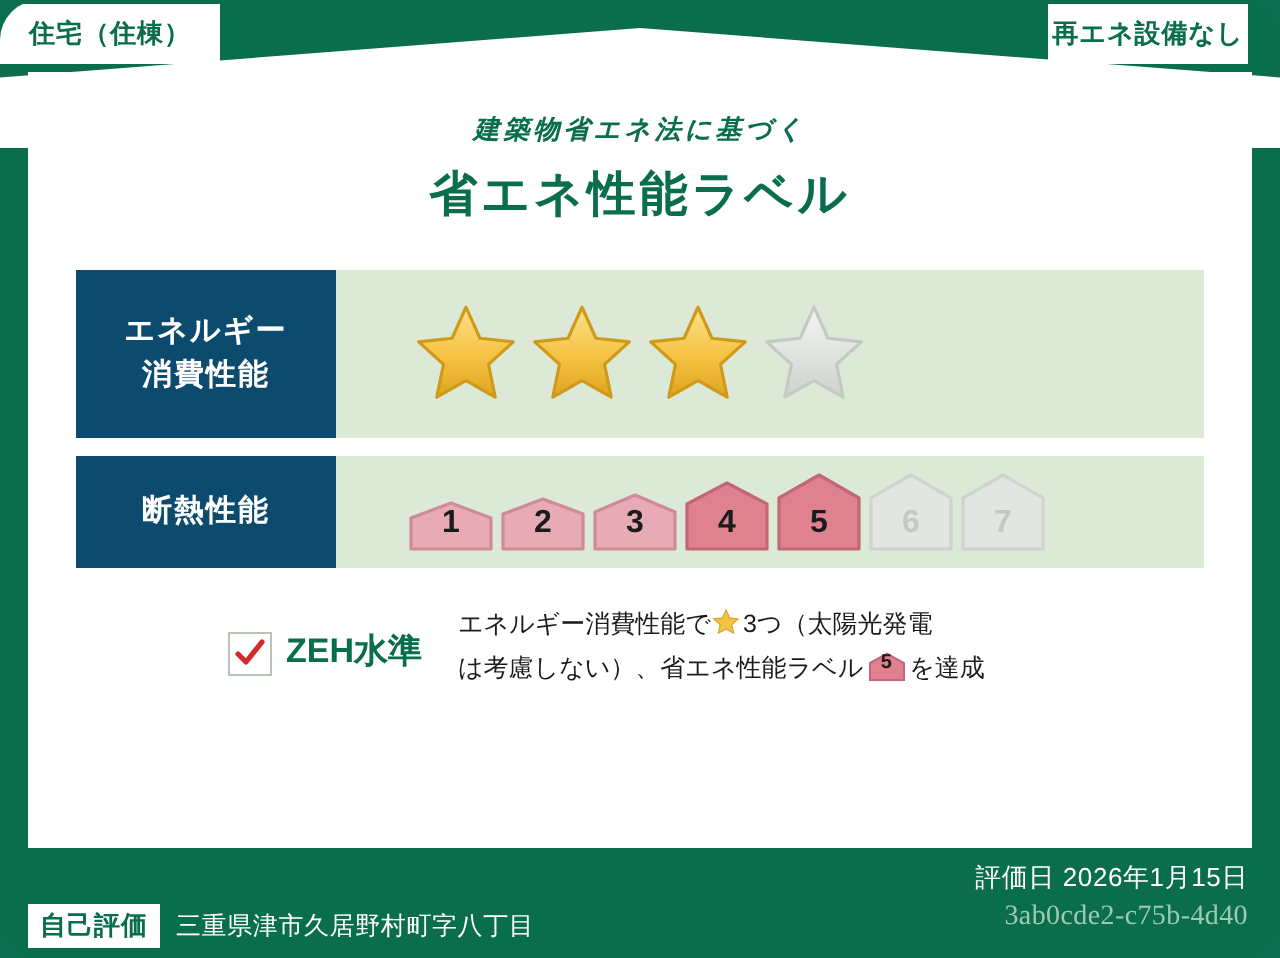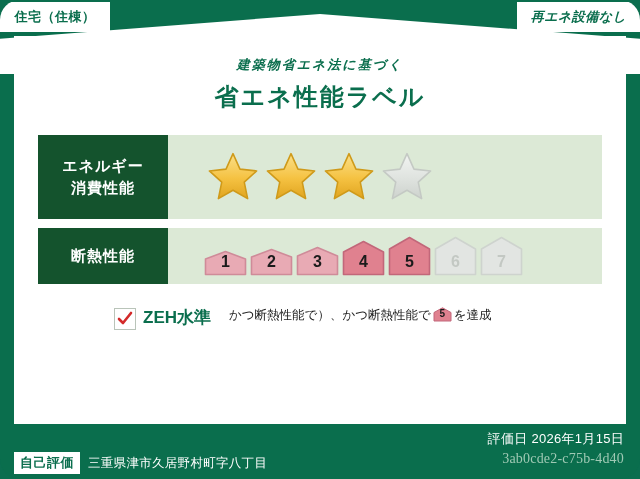--- a/index.html
+++ b/index.html
@@ -29,21 +29,21 @@
     background:#ffffff;
     color:#0a6e4d;
     font-weight:bold;
     font-size:13px;
     letter-spacing:.5px;
     display:flex;align-items:center;justify-content:center;
     height:30px;
     z-index:6;
   }
   .tag-left{left:0;width:110px;}
-  .tag-right{right:0;width:123px;font-style:italic;}
+  .tag-right{right:16px;width:100px;}
 
   
   .card{
     position:absolute;left:14px;top:36px;width:612px;height:388px;
     background:#ffffff;
     z-index:4;
   }
 
   .titles{margin-top:20px;text-align:center;}
   .title-sub{
@@ -56,21 +56,21 @@
 
   
   .rows{margin:22px 24px 0 24px;}
   .row{
     display:flex;align-items:stretch;
     background:#dce9d6;
     margin-bottom:9px;
   }
   .row-label{
     width:130px;flex:none;
-    background:#14532d;
+    background:#0c4a6e;
     color:#ffffff;
     font-weight:bold;font-size:15px;
     display:flex;flex-direction:column;align-items:center;justify-content:center;
     line-height:1.45;
     letter-spacing:1px;
   }
   .row-body{flex:1;display:flex;align-items:center;}
 
   
   .row-energy{height:84px;}
@@ -283,21 +283,26 @@
 
     <div class="zeh">
       <div class="zeh-check">
         <svg width="16" height="16" viewBox="0 0 16 16">
           <path d="M2 8 L6 12 L14 2" stroke="#d32a2a" stroke-width="2.6" fill="none" stroke-linecap="round" stroke-linejoin="round"></path>
         </svg>
       </div>
       <div class="zeh-name">ZEH水準</div>
       <div class="zeh-desc">
         <div>
-          <span>かつ断熱性能で）、かつ断熱性能で</span><span class="inline-house"><svg width="19" height="15" viewBox="0 0 19 15">
+          <span>エネルギー消費性能で</span><svg class="inline-star" viewBox="0 0 24 24">
+              <path d="M12 1.6 L15.1 8.5 L22.5 9.3 L17 14.3 L18.5 21.6 L12 17.9 L5.5 21.6 L7 14.3 L1.5 9.3 L8.9 8.5 Z" fill="#f5c242" stroke="#d9a521" stroke-width="1"></path>
+            </svg><span>3つ（太陽光発電</span>
+        </div>
+        <div>
+          <span>は考慮しない）、省エネ性能ラベル</span><span class="inline-house"><svg width="19" height="15" viewBox="0 0 19 15">
                 <path d="M1 5.5 L9.5 0.8 L18 5.5 L18 14 L1 14 Z" fill="#e0818f" stroke="#c2677a" stroke-width="1"></path>
               </svg><span>5</span></span><span>を達成</span>
         </div>
       </div>
     </div>
 
   </div>
 
   <div class="footer">
     <div class="foot-left">

